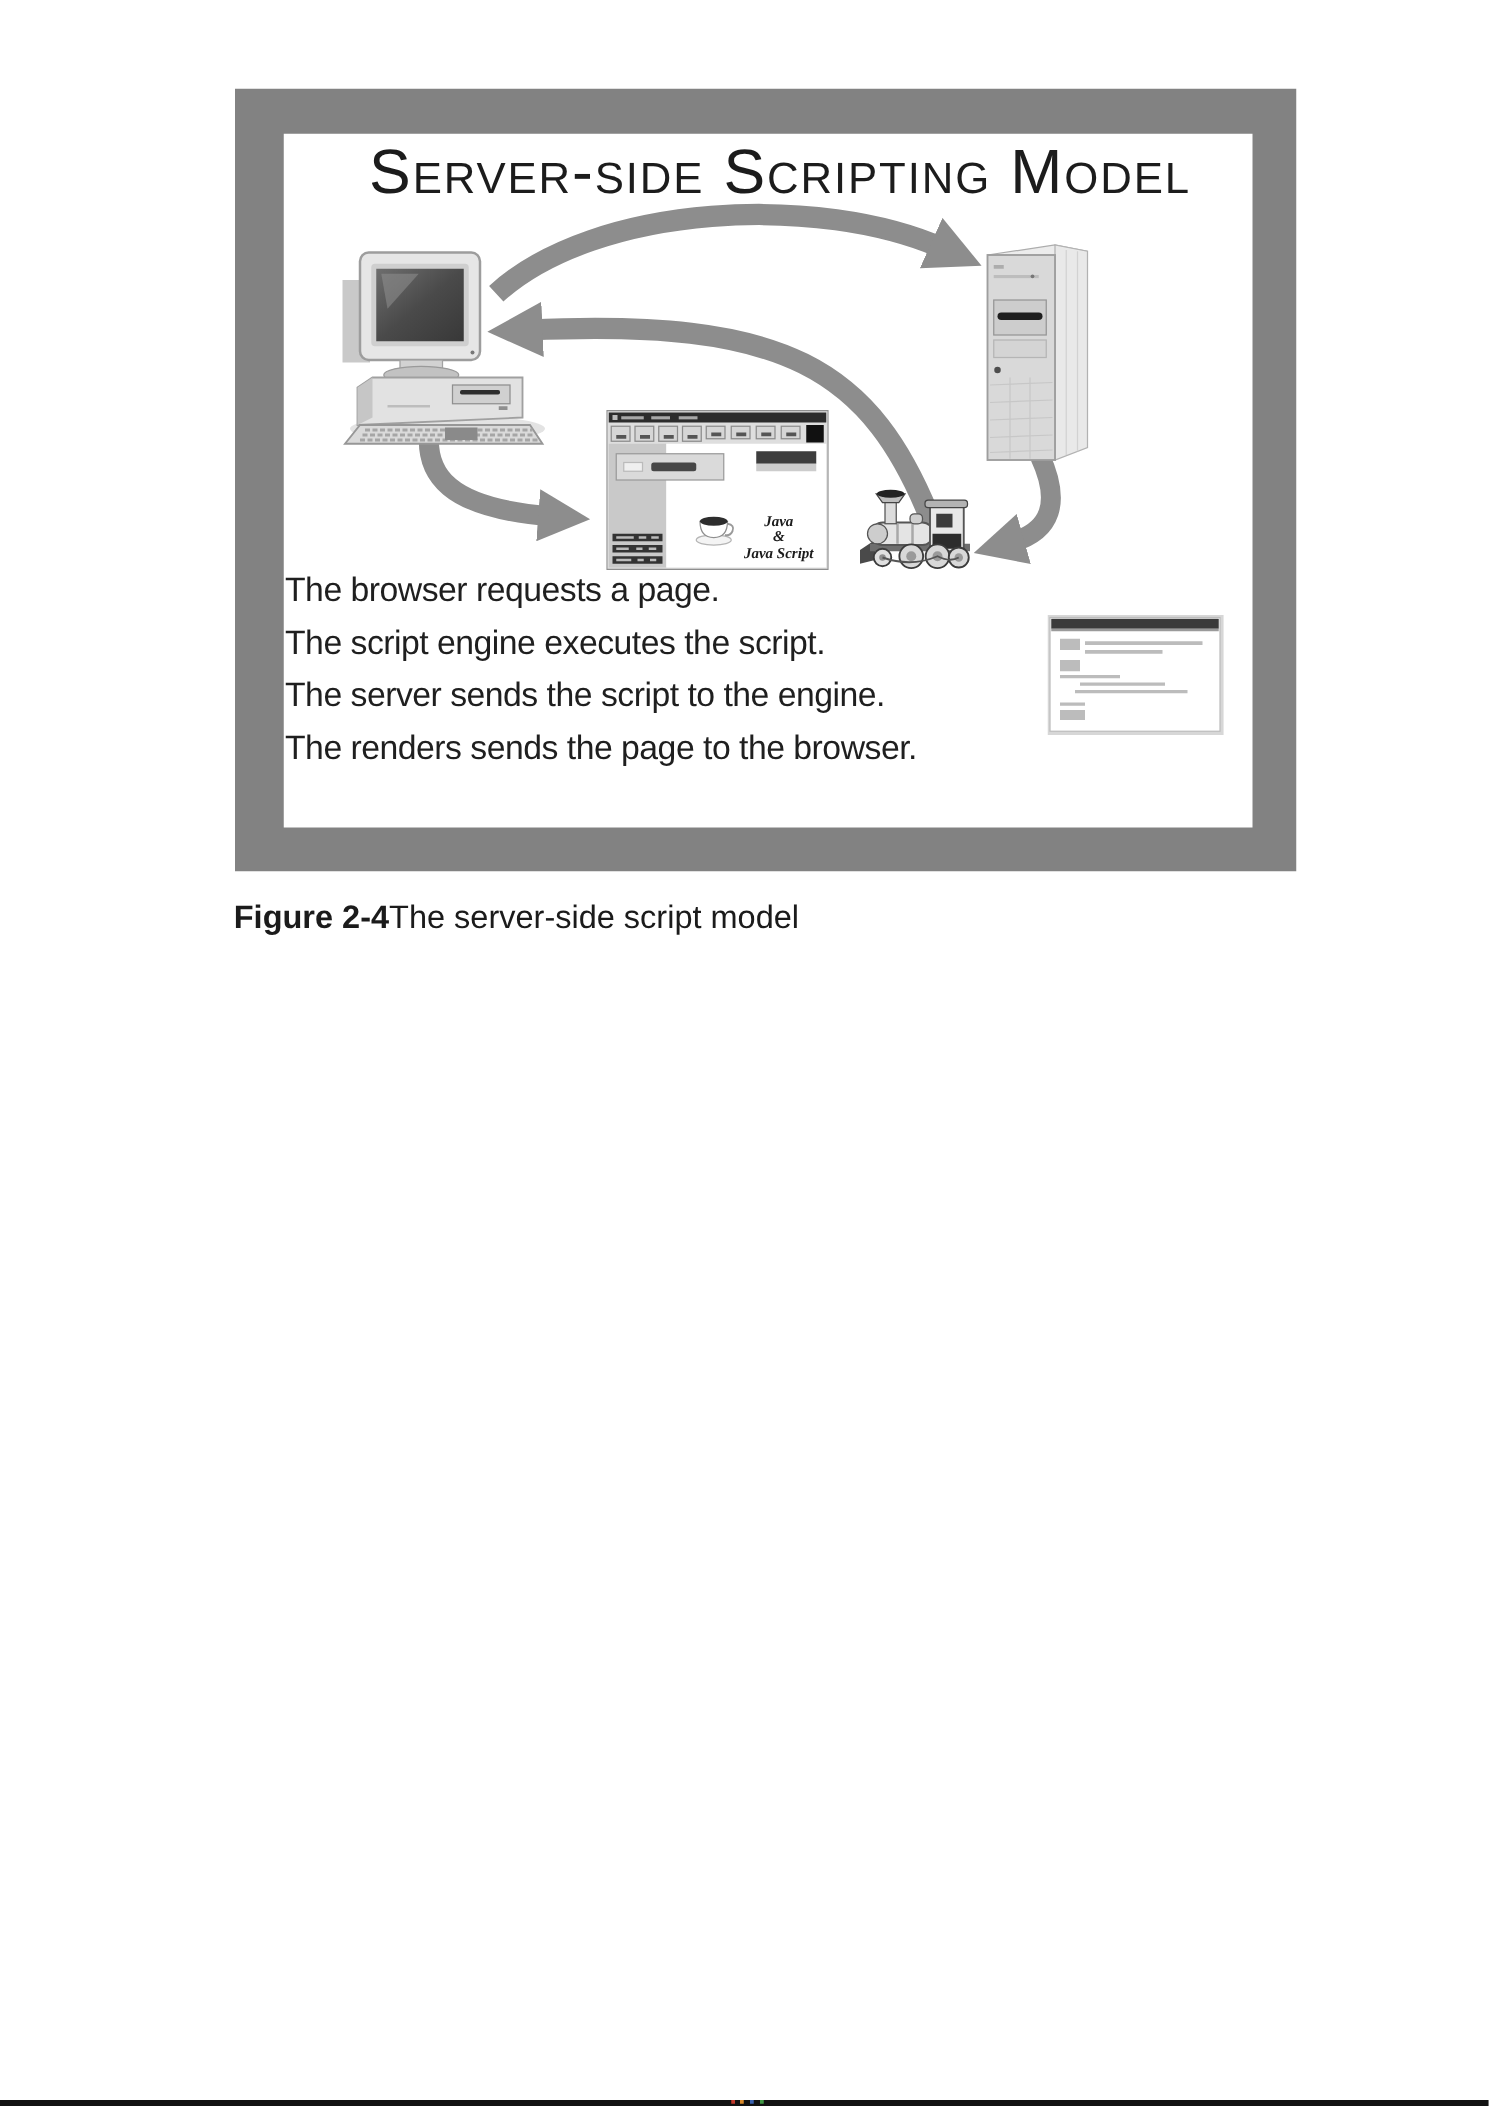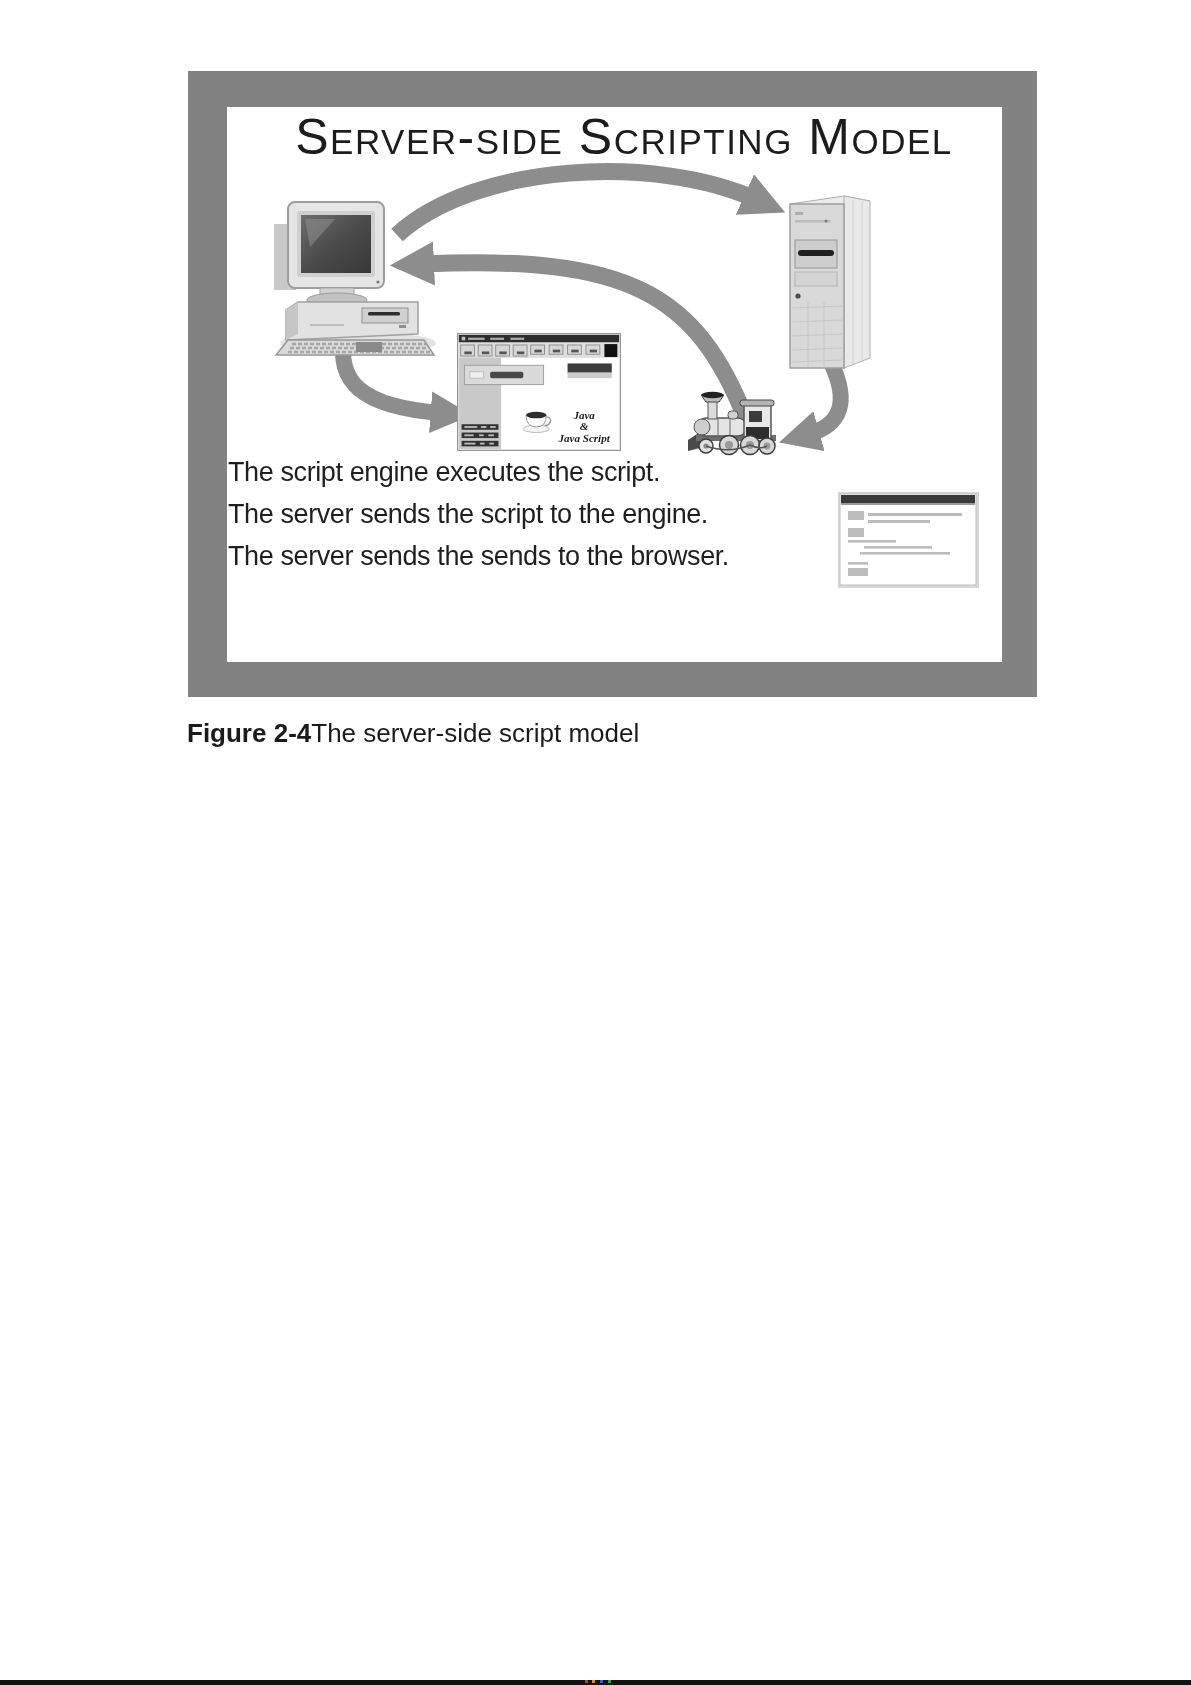--- a/index.html
+++ b/index.html
@@ -17,21 +17,21 @@
   .fig-title { position:absolute; left:227px; top:108px; width:794px; text-align:center;
                font-variant:small-caps; font-size:50px; letter-spacing:1.5px;
                color:#1c1c1c; font-weight:400; z-index:4; }
 
   .arrows { position:absolute; left:227px; top:107px; width:775px; height:555px; z-index:1; }
 
   .illo { position:absolute; z-index:2; }
   .illo svg { display:block; width:100%; height:100%; }
   .illo-computer { left:258px; top:192px; width:180px; height:165px; }
   .illo-server   { left:782px; top:190px; width:95px;  height:185px; }
-  .illo-browser  { left:457px; top:328px; width:164px; height:128px; }
+  .illo-browser  { left:485px; top:328px; width:178px; height:128px; }
   .illo-train    { left:686px; top:388px; width:92px;  height:68px; }
   .illo-doc      { left:838px; top:492px; width:141px; height:96px; }
 
   .steps { position:absolute; left:228px; top:451px; z-index:3;
            font-size:27px; letter-spacing:-0.4px; line-height:42px; color:#1f1f1f; }
 
   .caption { position:absolute; left:187px; top:718px; font-size:26px; color:#1b1b1b; }
   .caption .cap-label { font-weight:bold; }
   .caption .cap-text  { }
 
@@ -230,23 +230,24 @@
         <rect x="10" y="48" width="48" height="2.6"></rect>
         <rect x="26" y="54" width="68" height="2.6"></rect>
         <rect x="22" y="60" width="90" height="2.6"></rect>
         <rect x="10" y="70" width="20" height="2.6"></rect>
         <rect x="10" y="76" width="20" height="8"></rect>
       </g>
     </svg>
   </div>
 
   <div class="steps">
+    <div>The browser requests a page.</div>
     <div>The script engine executes the script.</div>
     <div>The server sends the script to the engine.</div>
-    <div>The server sends the sends to the browser.</div>
+    <div>The renders sends the page to the browser.</div>
   </div>
 
   <div class="caption">
     <span class="cap-label">Figure 2-4</span><span class="cap-text">The server-side script model</span>
   </div>
 
   <div class="bottom-edge">
     <span class="dot dot-1"></span>
     <span class="dot dot-2"></span>
     <span class="dot dot-3"></span>

